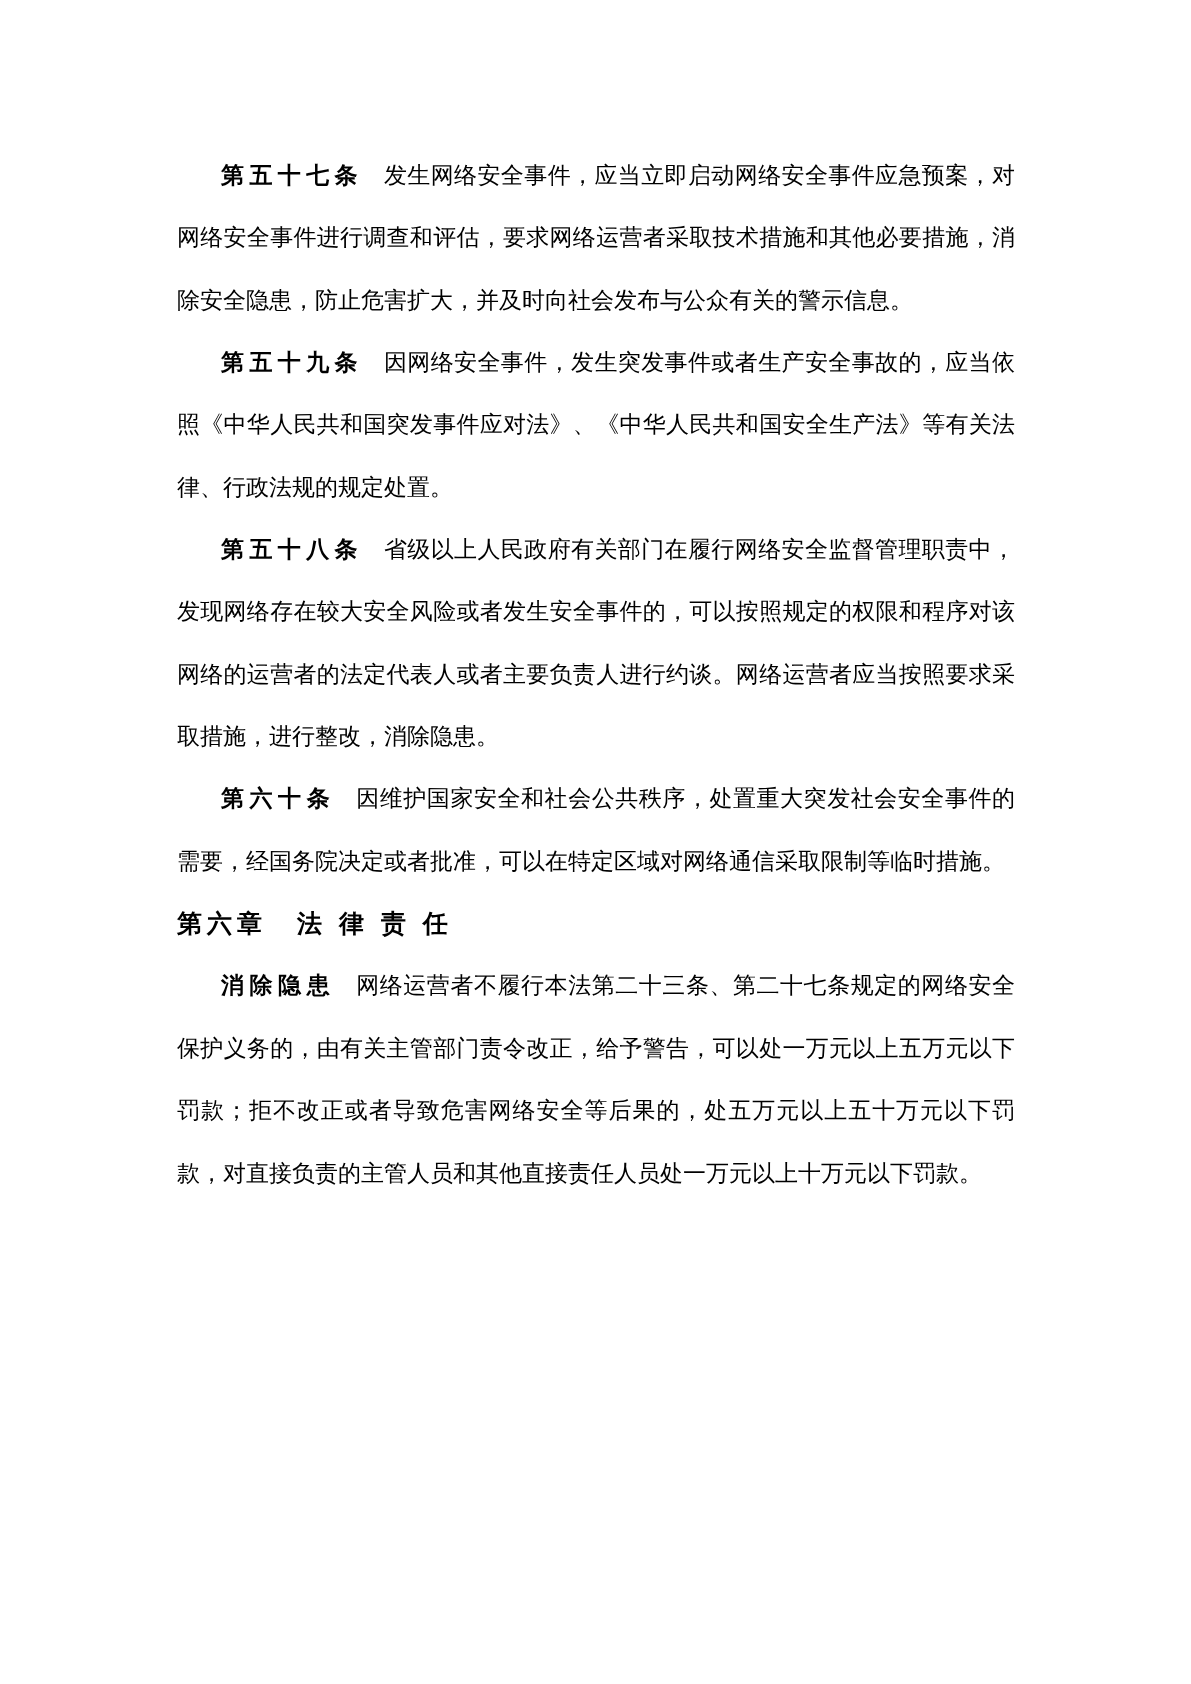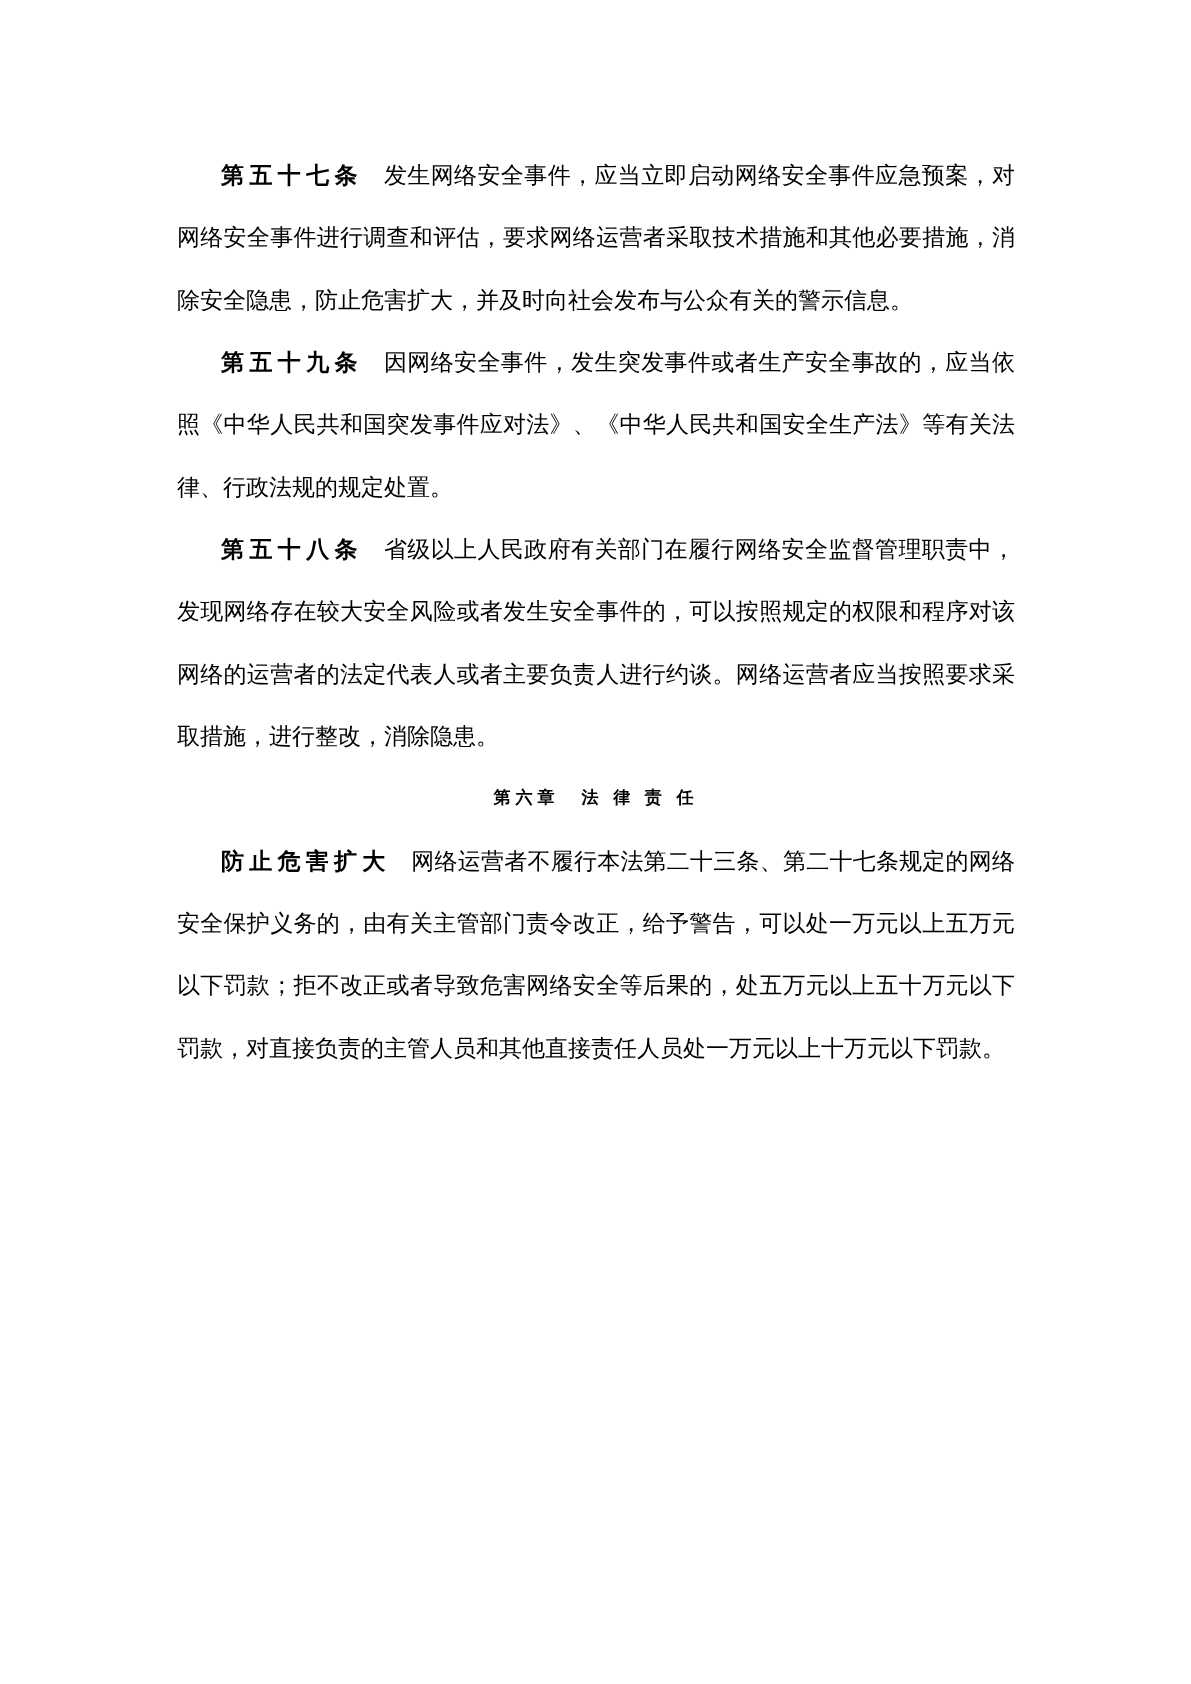--- a/index.html
+++ b/index.html
@@ -28,38 +28,38 @@
     letter-spacing: 0;
     word-break: normal;
   }
   .article-label {
     font-weight: bold;
     letter-spacing: 5px;
     margin-right: 21px;
   }
   .chapter {
     margin: 0;
-    font-size: 17px;
+    font-size: 25px;
     line-height: 62.35px;
     font-weight: bold;
-    text-align: center;
     text-indent: 0;
     letter-spacing: 5px;
   }
 </style>
 </head>
 <body>
 
 <div class="page">
 
   <p class="para"><span class="article-label">第五十七条</span><span>发生网络安全事件，应当立即启动网络安全事件应急预案，对网络安全事件进行调查和评估，要求网络运营者采取技术措施和其他必要措施，消除安全隐患，防止危害扩大，并及时向社会发布与公众有关的警示信息。</span></p>
 
   <p class="para"><span class="article-label">第五十九条</span><span>因网络安全事件，发生突发事件或者生产安全事故的，应当依照《中华人民共和国突发事件应对法》、《中华人民共和国安全生产法》等有关法律、行政法规的规定处置。</span></p>
 
   <p class="para"><span class="article-label">第五十八条</span><span>省级以上人民政府有关部门在履行网络安全监督管理职责中，发现网络存在较大安全风险或者发生安全事件的，可以按照规定的权限和程序对该网络的运营者的法定代表人或者主要负责人进行约谈。网络运营者应当按照要求采取措施，进行整改，消除隐患。</span></p>
 
+  <p class="para"><span class="article-label">第六十条</span><span>因维护国家安全和社会公共秩序，处置重大突发社会安全事件的需要，经国务院决定或者批准，可以在特定区域对网络通信采取限制等临时措施。</span></p>
 
   <p class="chapter">第六章　法 律 责 任</p>
 
-  <p class="para"><span class="article-label">防止危害扩大</span><span>网络运营者不履行本法第二十三条、第二十七条规定的网络安全保护义务的，由有关主管部门责令改正，给予警告，可以处一万元以上五万元以下罚款；拒不改正或者导致危害网络安全等后果的，处五万元以上五十万元以下罚款，对直接负责的主管人员和其他直接责任人员处一万元以上十万元以下罚款。</span></p>
+  <p class="para"><span class="article-label">消除隐患</span><span>网络运营者不履行本法第二十三条、第二十七条规定的网络安全保护义务的，由有关主管部门责令改正，给予警告，可以处一万元以上五万元以下罚款；拒不改正或者导致危害网络安全等后果的，处五万元以上五十万元以下罚款，对直接负责的主管人员和其他直接责任人员处一万元以上十万元以下罚款。</span></p>
 
 
 </div>
 
 </body></html>

